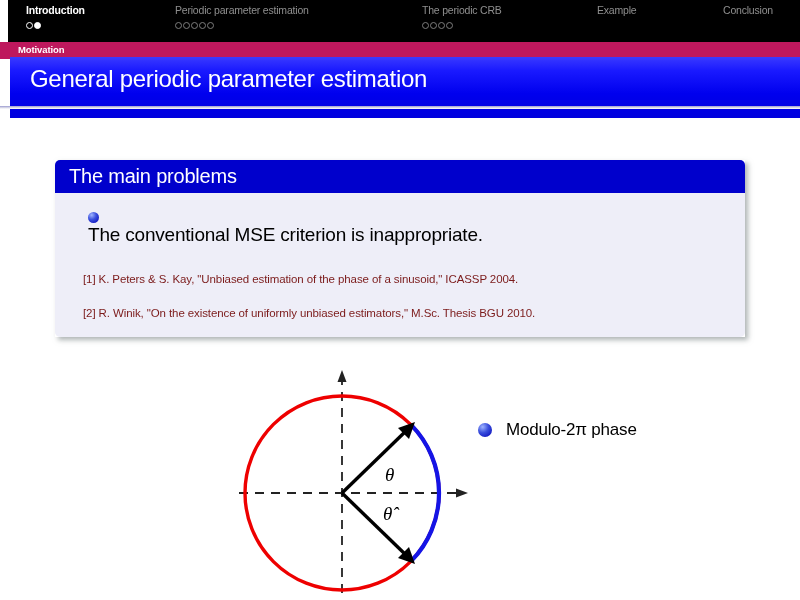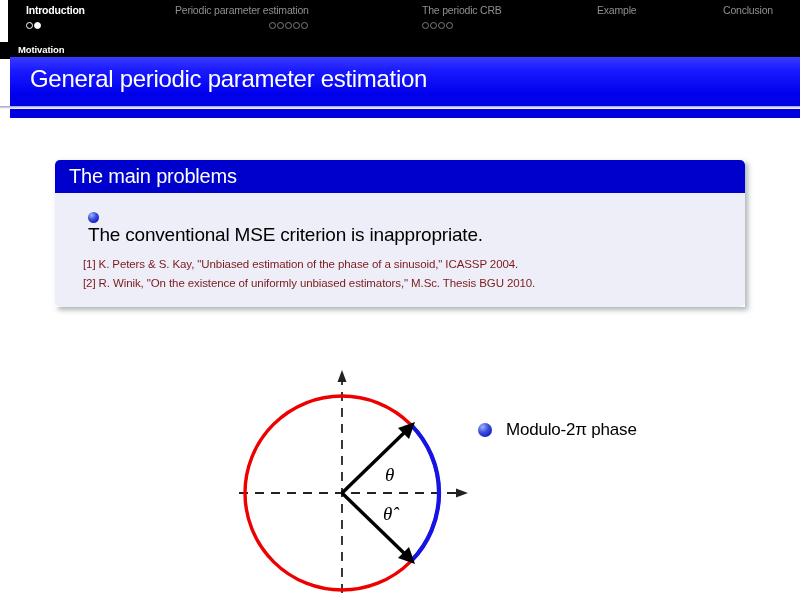--- a/index.html
+++ b/index.html
@@ -61,21 +61,21 @@
     border: 1.3px solid #ffffff;
   }
   .dot.hollow.dim { border-color: #7d7d7d; }
 
   
   .subsection-bar {
     position: absolute;
     left: 0; top: 42px;
     width: 800px;
     height: 17px;
-    background: #000000;
+    background: #be185d;
   }
   .subsection-label {
     position: absolute;
     left: 18px; top: 2px;
     font-size: 9.5px;
     font-weight: bold;
     color: #ffffff;
     letter-spacing: -0.1px;
   }
 
@@ -157,20 +157,21 @@
     font-size: 19px;
     color: #000000;
     line-height: 24px;
     letter-spacing: -0.2px;
   }
   .reference {
     color: #7b1a1a;
     font-size: 11.5px;
     padding: 7px 15px 0 28px;
     letter-spacing: -0.1px;
+    margin-top: 15px;
   }
 
   
   .diagram {
     position: absolute;
     left: 235px;
     top: 368px;
     width: 240px;
     height: 232px;
   }
@@ -200,21 +201,21 @@
 </head>
 <body>
 
 <div class="navbar">
   <div class="nav-section" id="nav-0" style="left:18px;">
     <div class="nav-label">Introduction</div>
     <div class="nav-dots">
       <span class="dot hollow"></span><span class="dot filled"></span>
     </div>
   </div>
-  <div class="nav-section" id="nav-1" style="left:167px;text-align:right;">
+  <div class="nav-section" id="nav-1" style="left:167px;">
     <div class="nav-label dim">Periodic parameter estimation</div>
     <div class="nav-dots">
       <span class="dot hollow dim"></span><span class="dot hollow dim"></span><span class="dot hollow dim"></span><span class="dot hollow dim"></span><span class="dot hollow dim"></span>
     </div>
   </div>
   <div class="nav-section" id="nav-2" style="left:414px;">
     <div class="nav-label dim">The periodic CRB</div>
     <div class="nav-dots">
       <span class="dot hollow dim"></span><span class="dot hollow dim"></span><span class="dot hollow dim"></span><span class="dot hollow dim"></span>
     </div>

